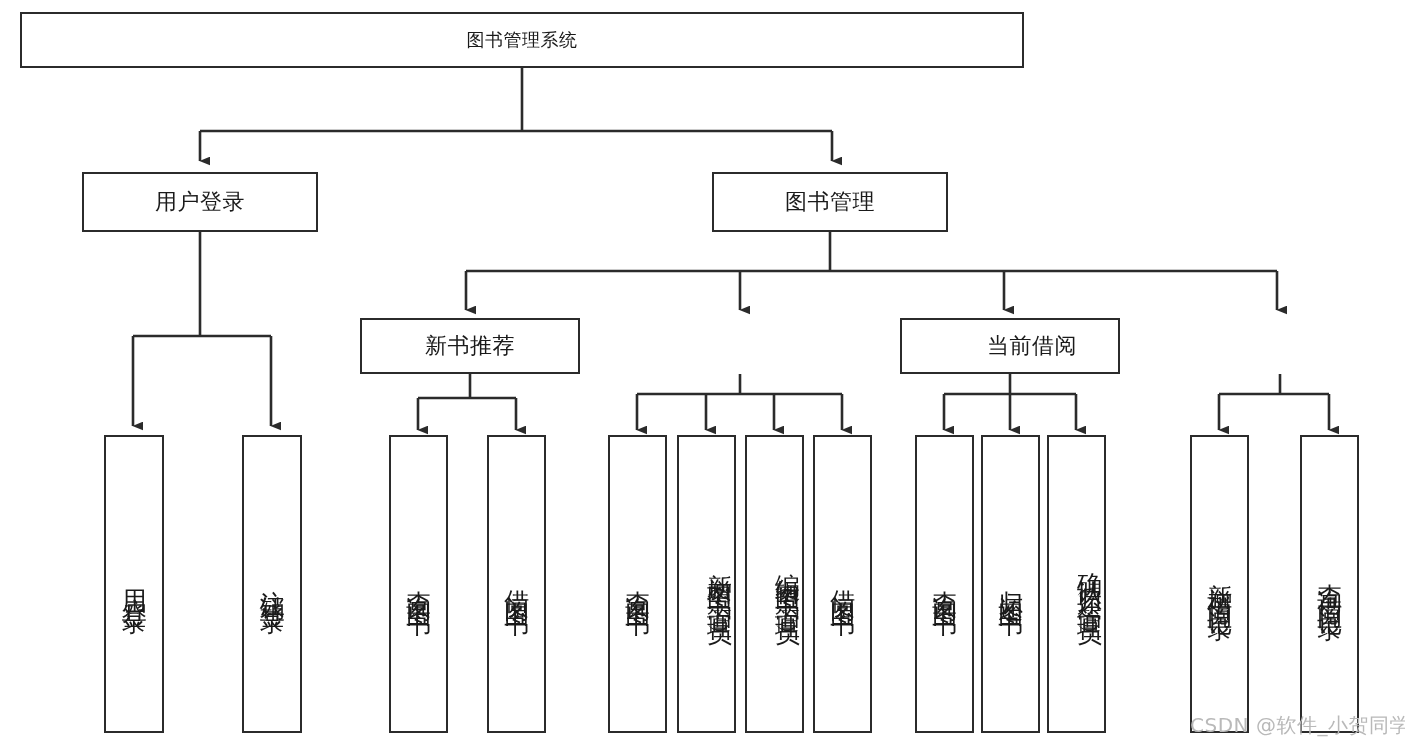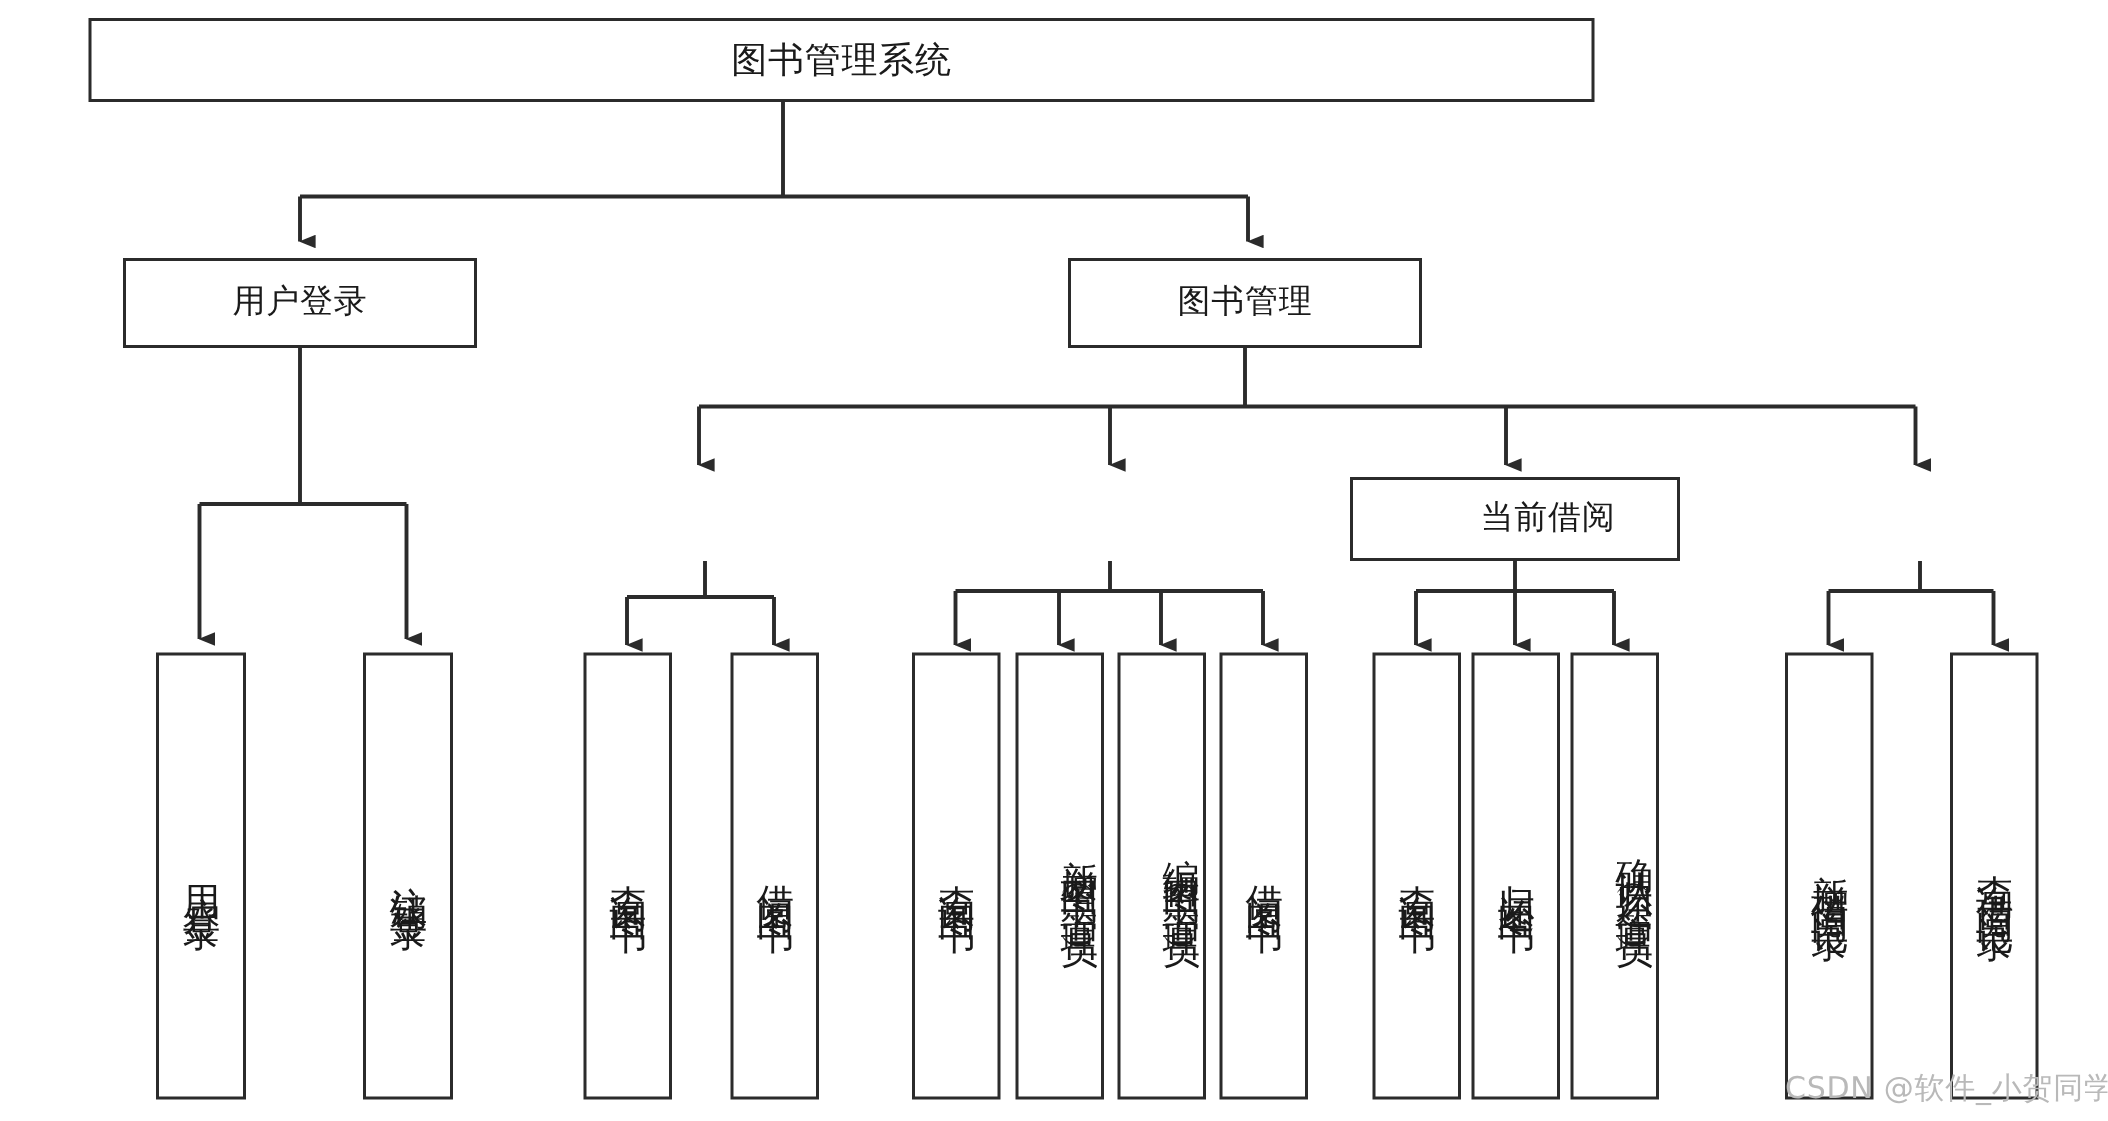--- a/index.html
+++ b/index.html
@@ -38,22 +38,21 @@
     justify-content: center;
     color: #1a1a1a;
     line-height: 1.18;
   }
   .node-h {
     font-size: 22px;
     letter-spacing: 0.5px;
     white-space: nowrap;
   }
   .node-root {
-    font-size: 24px;
-    margin-left: 39px;
+    font-size: 18px;
   }
   .node-v {
     writing-mode: vertical-rl;
     text-orientation: upright;
     font-size: 25px;
     letter-spacing: 7px;
     align-items: center;
     justify-content: center;
     padding-top: 2px;
     padding-bottom: 2px;
@@ -123,20 +122,21 @@
       <path d="M 1219 394 L 1219 430" marker-end="url(#arrowhead)"></path>
       <path d="M 1329 394 L 1329 430" marker-end="url(#arrowhead)"></path>
     </g>
   </svg>
 
   <div class="node node-h node-root" style="left:20px; top:12px; width:1004px; height:56px;">图书管理系统</div>
 
   <div class="node node-h" style="left:82px; top:172px; width:236px; height:60px;">用户登录</div>
   <div class="node node-h" style="left:712px; top:172px; width:236px; height:60px;">图书管理</div>
 
+  <div class="node node-h" style="left:360px; top:318px; width:220px; height:56px;">新书推荐</div>
   <div class="node node-h" style="left:900px; top:318px; width:220px; height:56px;padding-left:44px;">当前借阅</div>
 
   <div class="node node-v" style="left:104px; top:435px; width:60px; height:298px;">用户登录</div>
   <div class="node node-v" style="left:242px; top:435px; width:60px; height:298px;">注销登录</div>
 
   <div class="node node-v" style="left:389px; top:435px; width:59px; height:298px;">查询图书</div>
   <div class="node node-v" style="left:487px; top:435px; width:59px; height:298px;">借阅图书</div>
 
   <div class="node node-v" style="left:608px; top:435px; width:59px; height:298px;">查询图书</div>
   <div class="node node-v align-top" style="left:677px; top:435px; width:59px; height:298px;">新增图书（管理员）</div>

